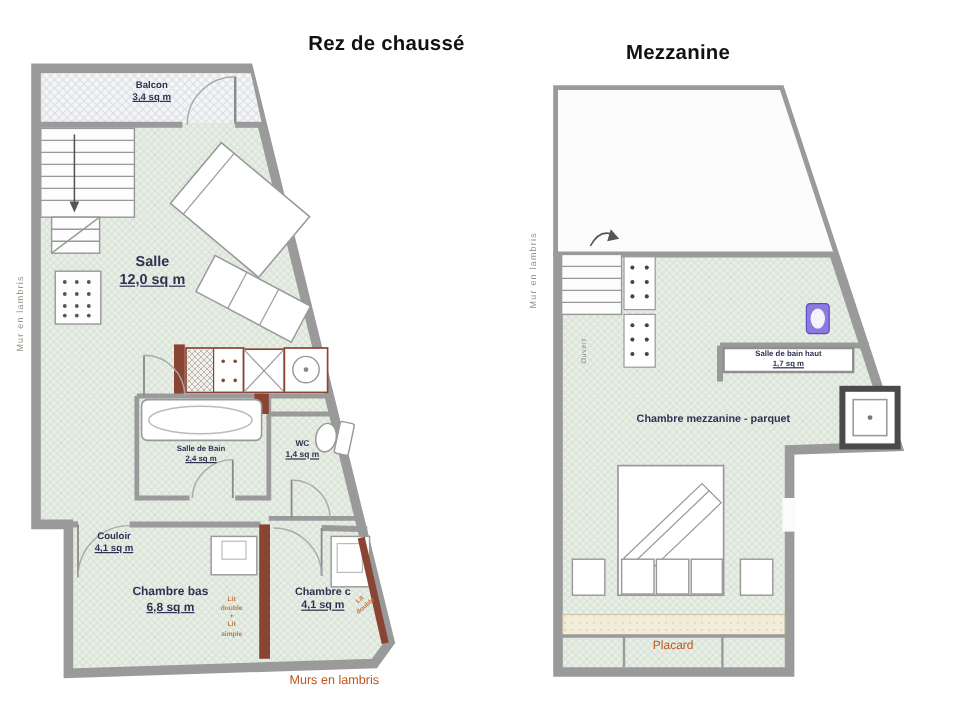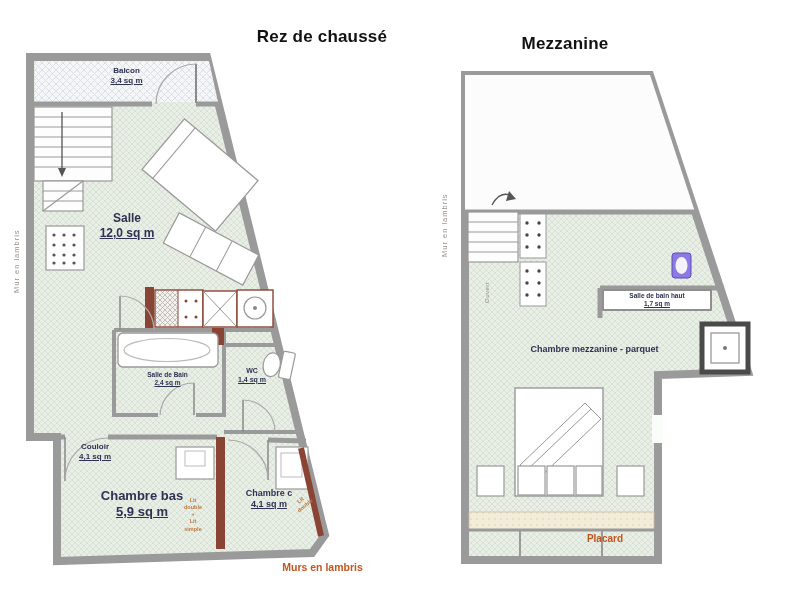--- a/index.html
+++ b/index.html
@@ -3,21 +3,21 @@
 <meta charset="utf-8">
 <style>
   html,body{margin:0;padding:0;background:#ffffff;}
   body{width:800px;height:600px;overflow:hidden;font-family:"Liberation Sans",sans-serif;}
   .stage{position:relative;width:800px;height:600px;background:#fff;}
   .stage svg{position:absolute;left:0;top:0;}
   .lbl{position:absolute;color:#2e3152;text-align:center;line-height:1.25;}
   .room-name{font-weight:bold;}
   .room-area{font-weight:bold;text-decoration:underline;}
   .title{position:absolute;font-size:17px;font-weight:bold;color:#111;text-align:center;letter-spacing:.2px;}
-  .orange{color:#c2551e;font-weight:bold;margin-left:44px;}
+  .orange{color:#c2551e;font-weight:normal;}
   .tiny-orange{position:absolute;color:#c0763f;font-size:5.5px;line-height:1.3;text-align:center;white-space:pre-line;font-weight:bold;}
   .vlabel{position:absolute;transform-origin:0 0;transform:rotate(-90deg);white-space:nowrap;
           font-size:7.5px;color:#9b9186;letter-spacing:1px;}
   .box-label{background:#ffffff;border:2px solid #8f8f8f;padding:1px 2px;border-radius:1px;}
 </style>
 </head>
 <body>
 
 <div class="stage">
 
@@ -276,23 +276,23 @@
 <div class="lbl" style="left:223px;top:367px;width:58px;font-size:7px;">
   <div class="room-name">WC</div>
   <div class="room-area">1,4 sq m</div>
 </div>
 
 <div class="lbl" style="left:55px;top:418px;width:80px;font-size:8px;margin-top:24px;">
   <div class="room-name">Couloir</div>
   <div class="room-area">4,1 sq m</div>
 </div>
 
-<div class="lbl" style="left:86px;top:488px;width:112px;font-size:13px;text-align:center;">
+<div class="lbl" style="left:86px;top:488px;width:112px;font-size:10px;text-align:center;">
   <div class="room-name">Chambre bas</div>
-  <div class="room-area">5,9 sq m</div>
+  <div class="room-area">6,8 sq m</div>
 </div>
 
 <div class="lbl" style="left:213px;top:488px;width:112px;font-size:9px;">
   <div class="room-name">Chambre c</div>
   <div class="room-area">4,1 sq m</div>
 </div>
 
 <div class="lbl orange" style="left:206px;top:561px;width:145px;font-size:10.5px;">Murs en lambris</div>
 
 <div class="vlabel" style="left:12px;top:293px;">Mur en lambris</div>

